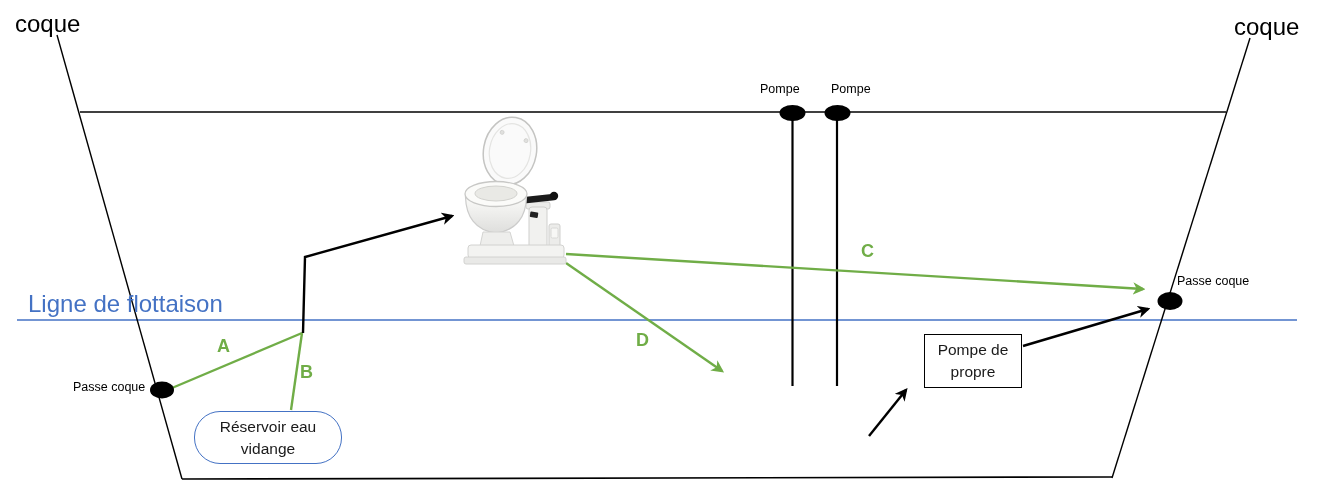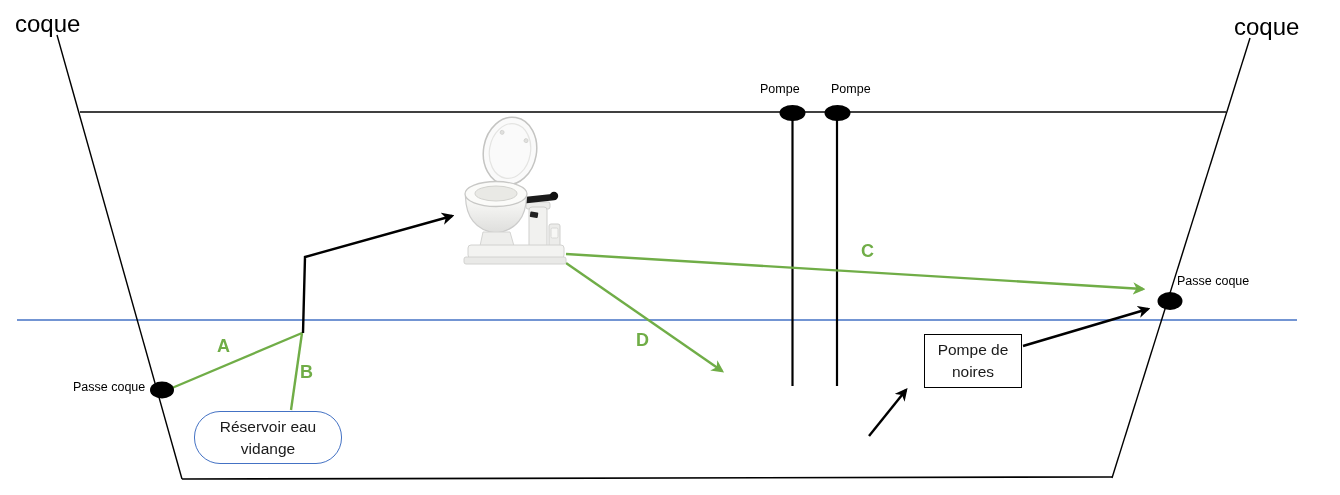--- a/index.html
+++ b/index.html
@@ -131,34 +131,35 @@
       <ellipse cx="496" cy="193.5" rx="21" ry="7.5" fill="#e9e9e5" stroke="#d2d2ce" stroke-width="1"></ellipse>
 
       <path d="M483,232 L480,246 L514,246 L510,232 Z" fill="#eeeeec" stroke="#d4d4d2"></path>
       <rect x="468" y="245" width="96" height="13" rx="3" fill="#f3f3f1" stroke="#d2d2d0"></rect>
       <rect x="464" y="257" width="102" height="7" rx="2" fill="#e9e9e7" stroke="#d2d2d0"></rect>
     </g>
   </svg>
 
   <div class="lbl lbl-big" style="left:15px; top:11px;">coque</div>
   <div class="lbl lbl-big" style="left:1234px; top:14px;">coque</div>
+  <div class="lbl lbl-big lbl-blue" style="left:28px; top:291px;">Ligne de flottaison</div>
   <div class="lbl" style="left:760px; top:83px;">Pompe</div>
   <div class="lbl" style="left:831px; top:83px;">Pompe</div>
   <div class="lbl" style="left:73px; top:381px;">Passe coque</div>
   <div class="lbl" style="left:1177px; top:275px;">Passe coque</div>
 
   <div class="lbl lbl-letter" style="left:217px; top:337px;">A</div>
   <div class="lbl lbl-letter" style="left:300px; top:363px;">B</div>
   <div class="lbl lbl-letter" style="left:861px; top:242px;">C</div>
   <div class="lbl lbl-letter" style="left:636px; top:331px;">D</div>
 
   <div class="box box-blue" style="left:194px; top:411px; width:148px; height:53px;border-radius:26px;">
     <span>Réservoir eau</span>
     <span>vidange</span>
   </div>
 
 
   <div class="box box-black" style="left:924px; top:334px; width:98px; height:54px;">
     <span>Pompe de</span>
-    <span>noires</span>
+    <span>propre</span>
   </div>
 
 </div>
 
 </body></html>

